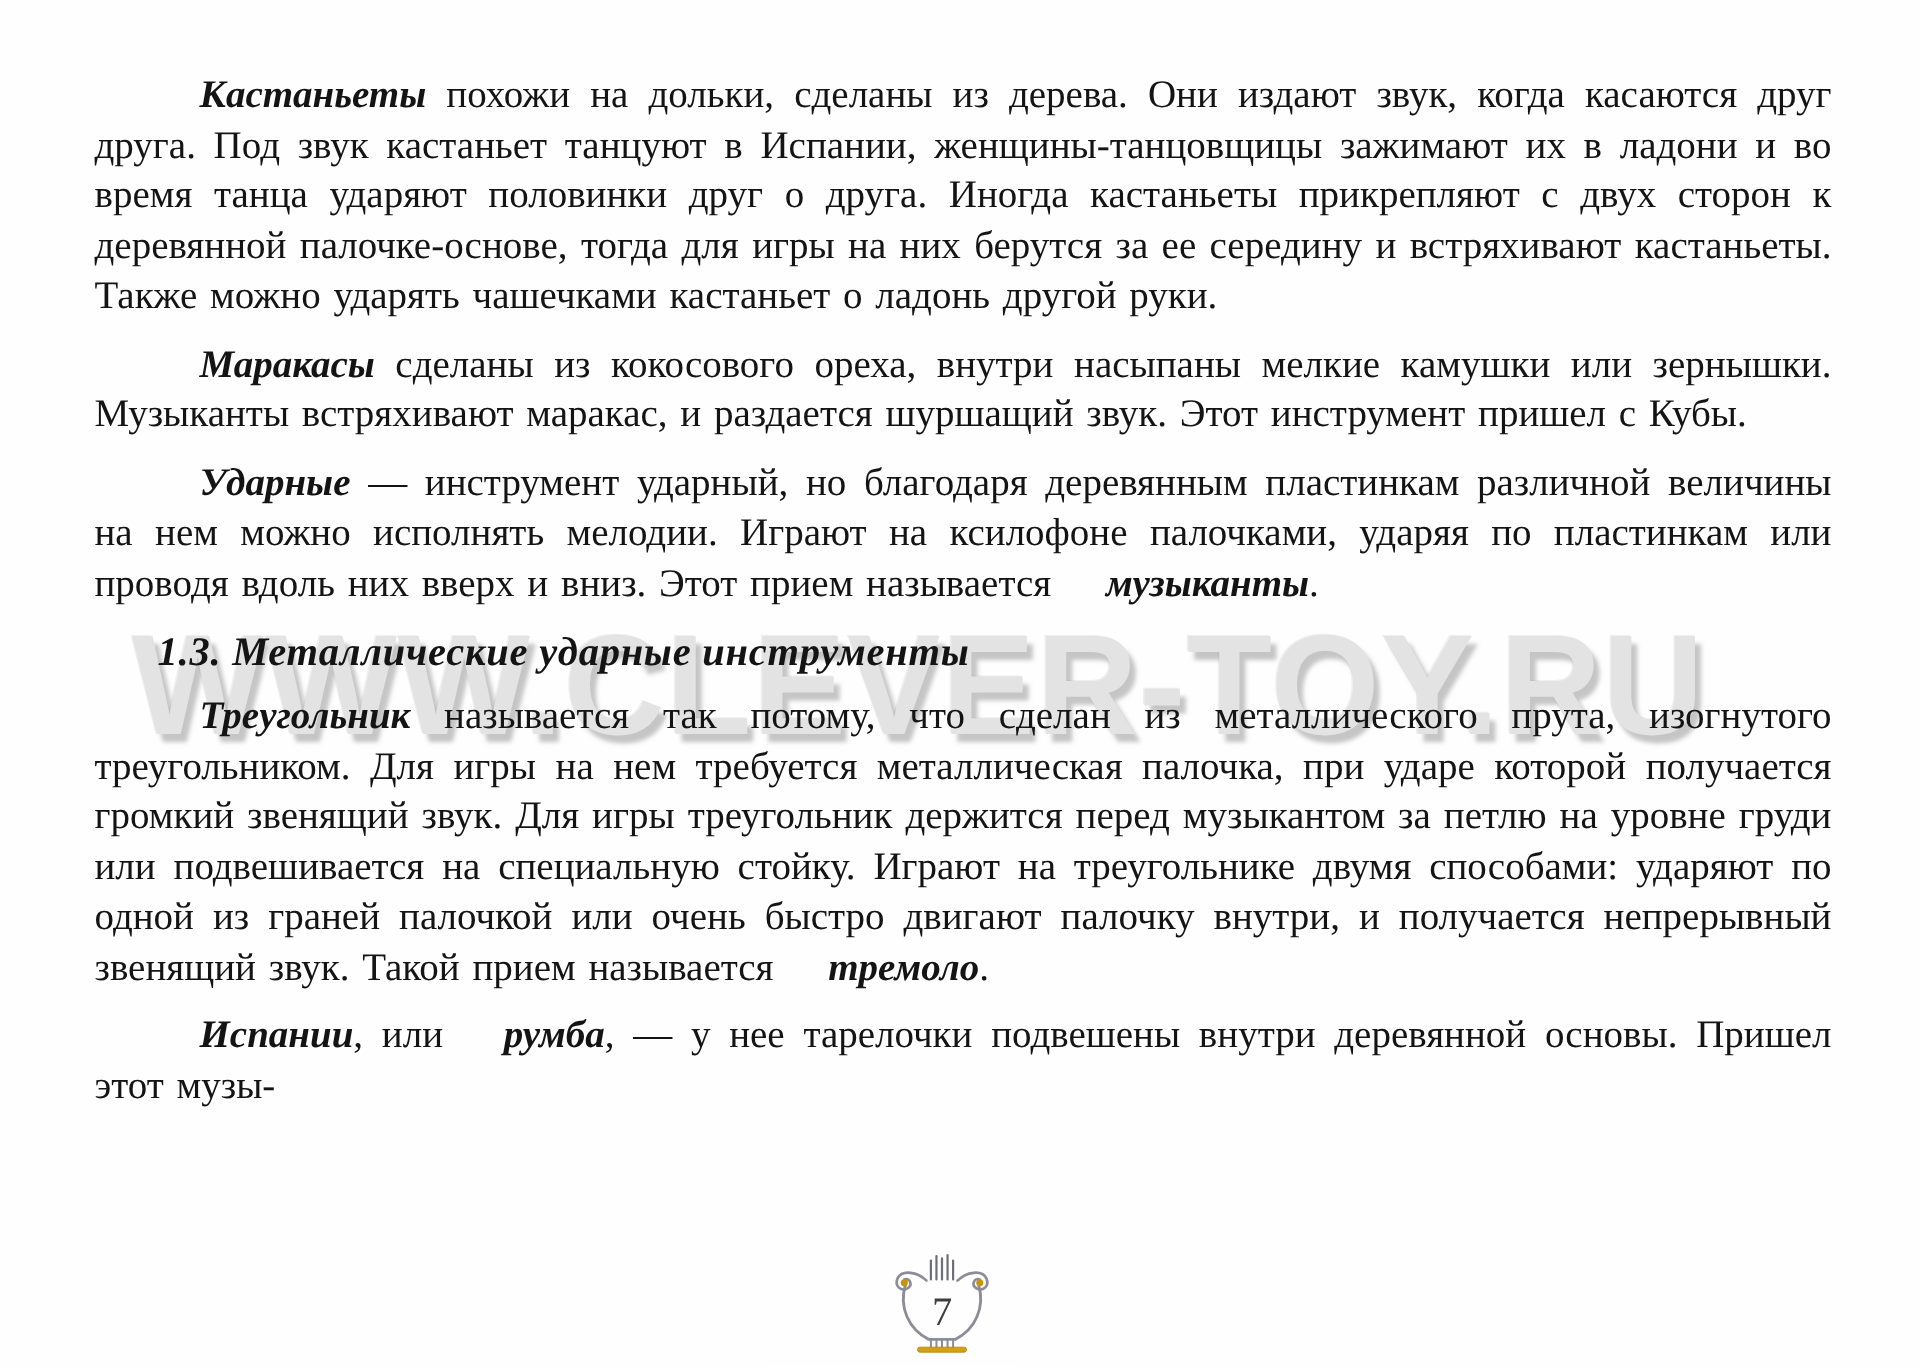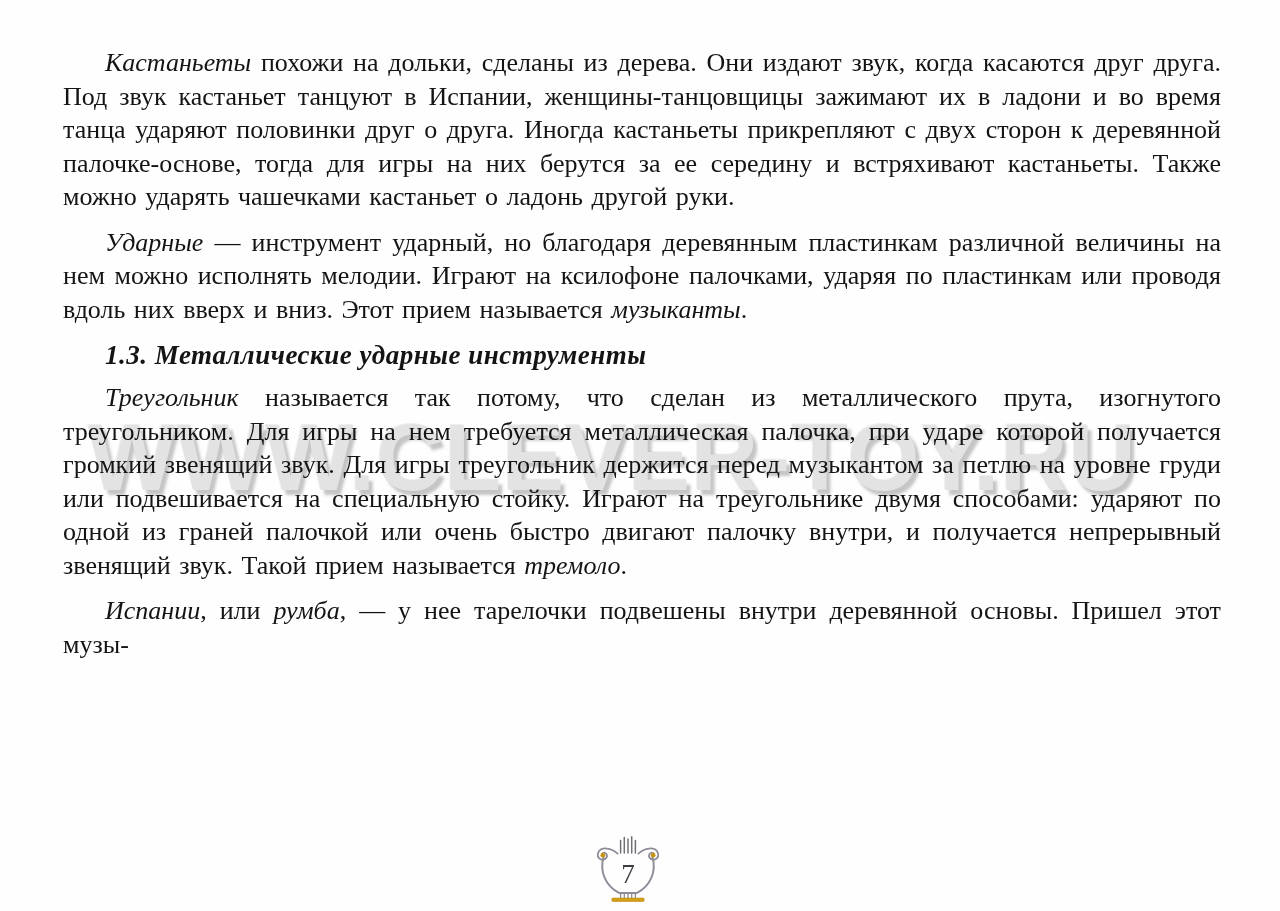--- a/index.html
+++ b/index.html
@@ -44,21 +44,21 @@
   }
   h2.sec2{ margin-top:7px; }
   .content p{
     font-size:26px;
     line-height:33.5px;
     margin:0 0 12px 0;
     text-align:justify;
     text-indent:42px;
     word-spacing:2px;
   }
-  .term{ font-weight:normal; font-style:italic; }
+  .term{ font-weight:bold; font-style:italic;margin-left:28px; }
   .footer{
     position:absolute;
     left:591px;top:833px;
     width:74px;height:74px;
     z-index:2;
   }
   .footer svg{ display:block; width:74px; height:74px; }
   .page-num{
     position:absolute;
     left:0;top:26px;
@@ -74,20 +74,21 @@
 
 <div class="page">
 
   <div class="watermark">WWW.CLEVER-TOY.RU</div>
 
   <div class="content">
 
 
     <p><span class="term">Кастаньеты</span><span> похожи на дольки, сделаны из дерева. Они издают звук, когда касаются друг друга. Под звук кастаньет танцуют в Испании, женщины-танцовщицы зажимают их в ладони и во время танца ударяют половинки друг о друга. Иногда кастаньеты прикрепляют с двух сторон к деревянной палочке-основе, тогда для игры на них берутся за ее середину и встряхивают кастаньеты. Также можно ударять чашечками кастаньет о ладонь другой руки.</span></p>
 
+    <p><span class="term">Маракасы</span><span> сделаны из кокосового ореха, внутри насыпаны мелкие камушки или зернышки. Музыканты встряхивают маракас, и раздается шуршащий звук. Этот инструмент пришел с Кубы.</span></p>
 
     <p><span class="term">Ударные</span><span> — инструмент ударный, но благодаря деревянным пластинкам различной величины на нем можно исполнять мелодии. Играют на ксилофоне палочками, ударяя по пластинкам или проводя вдоль них вверх и вниз. Этот прием называется </span><span class="term">музыканты</span><span>.</span></p>
 
     <h2 class="sec sec2">1.3. Металлические ударные инструменты</h2>
 
     <p><span class="term">Треугольник</span><span> называется так потому, что сделан из металлического прута, изогнутого треугольником. Для игры на нем требуется металлическая палочка, при ударе которой получается громкий звенящий звук. Для игры треугольник держится перед музыкантом за петлю на уровне груди или подвешивается на специальную стойку. Играют на треугольнике двумя способами: ударяют по одной из граней палочкой или очень быстро двигают палочку внутри, и получается непрерывный звенящий звук. Такой прием называется </span><span class="term">тремоло</span><span>.</span></p>
 
 
     <p><span class="term">Испании</span><span>, или </span><span class="term">румба</span><span>, — у нее тарелочки подвешены внутри деревянной основы. Пришел этот музы-</span></p>
 

